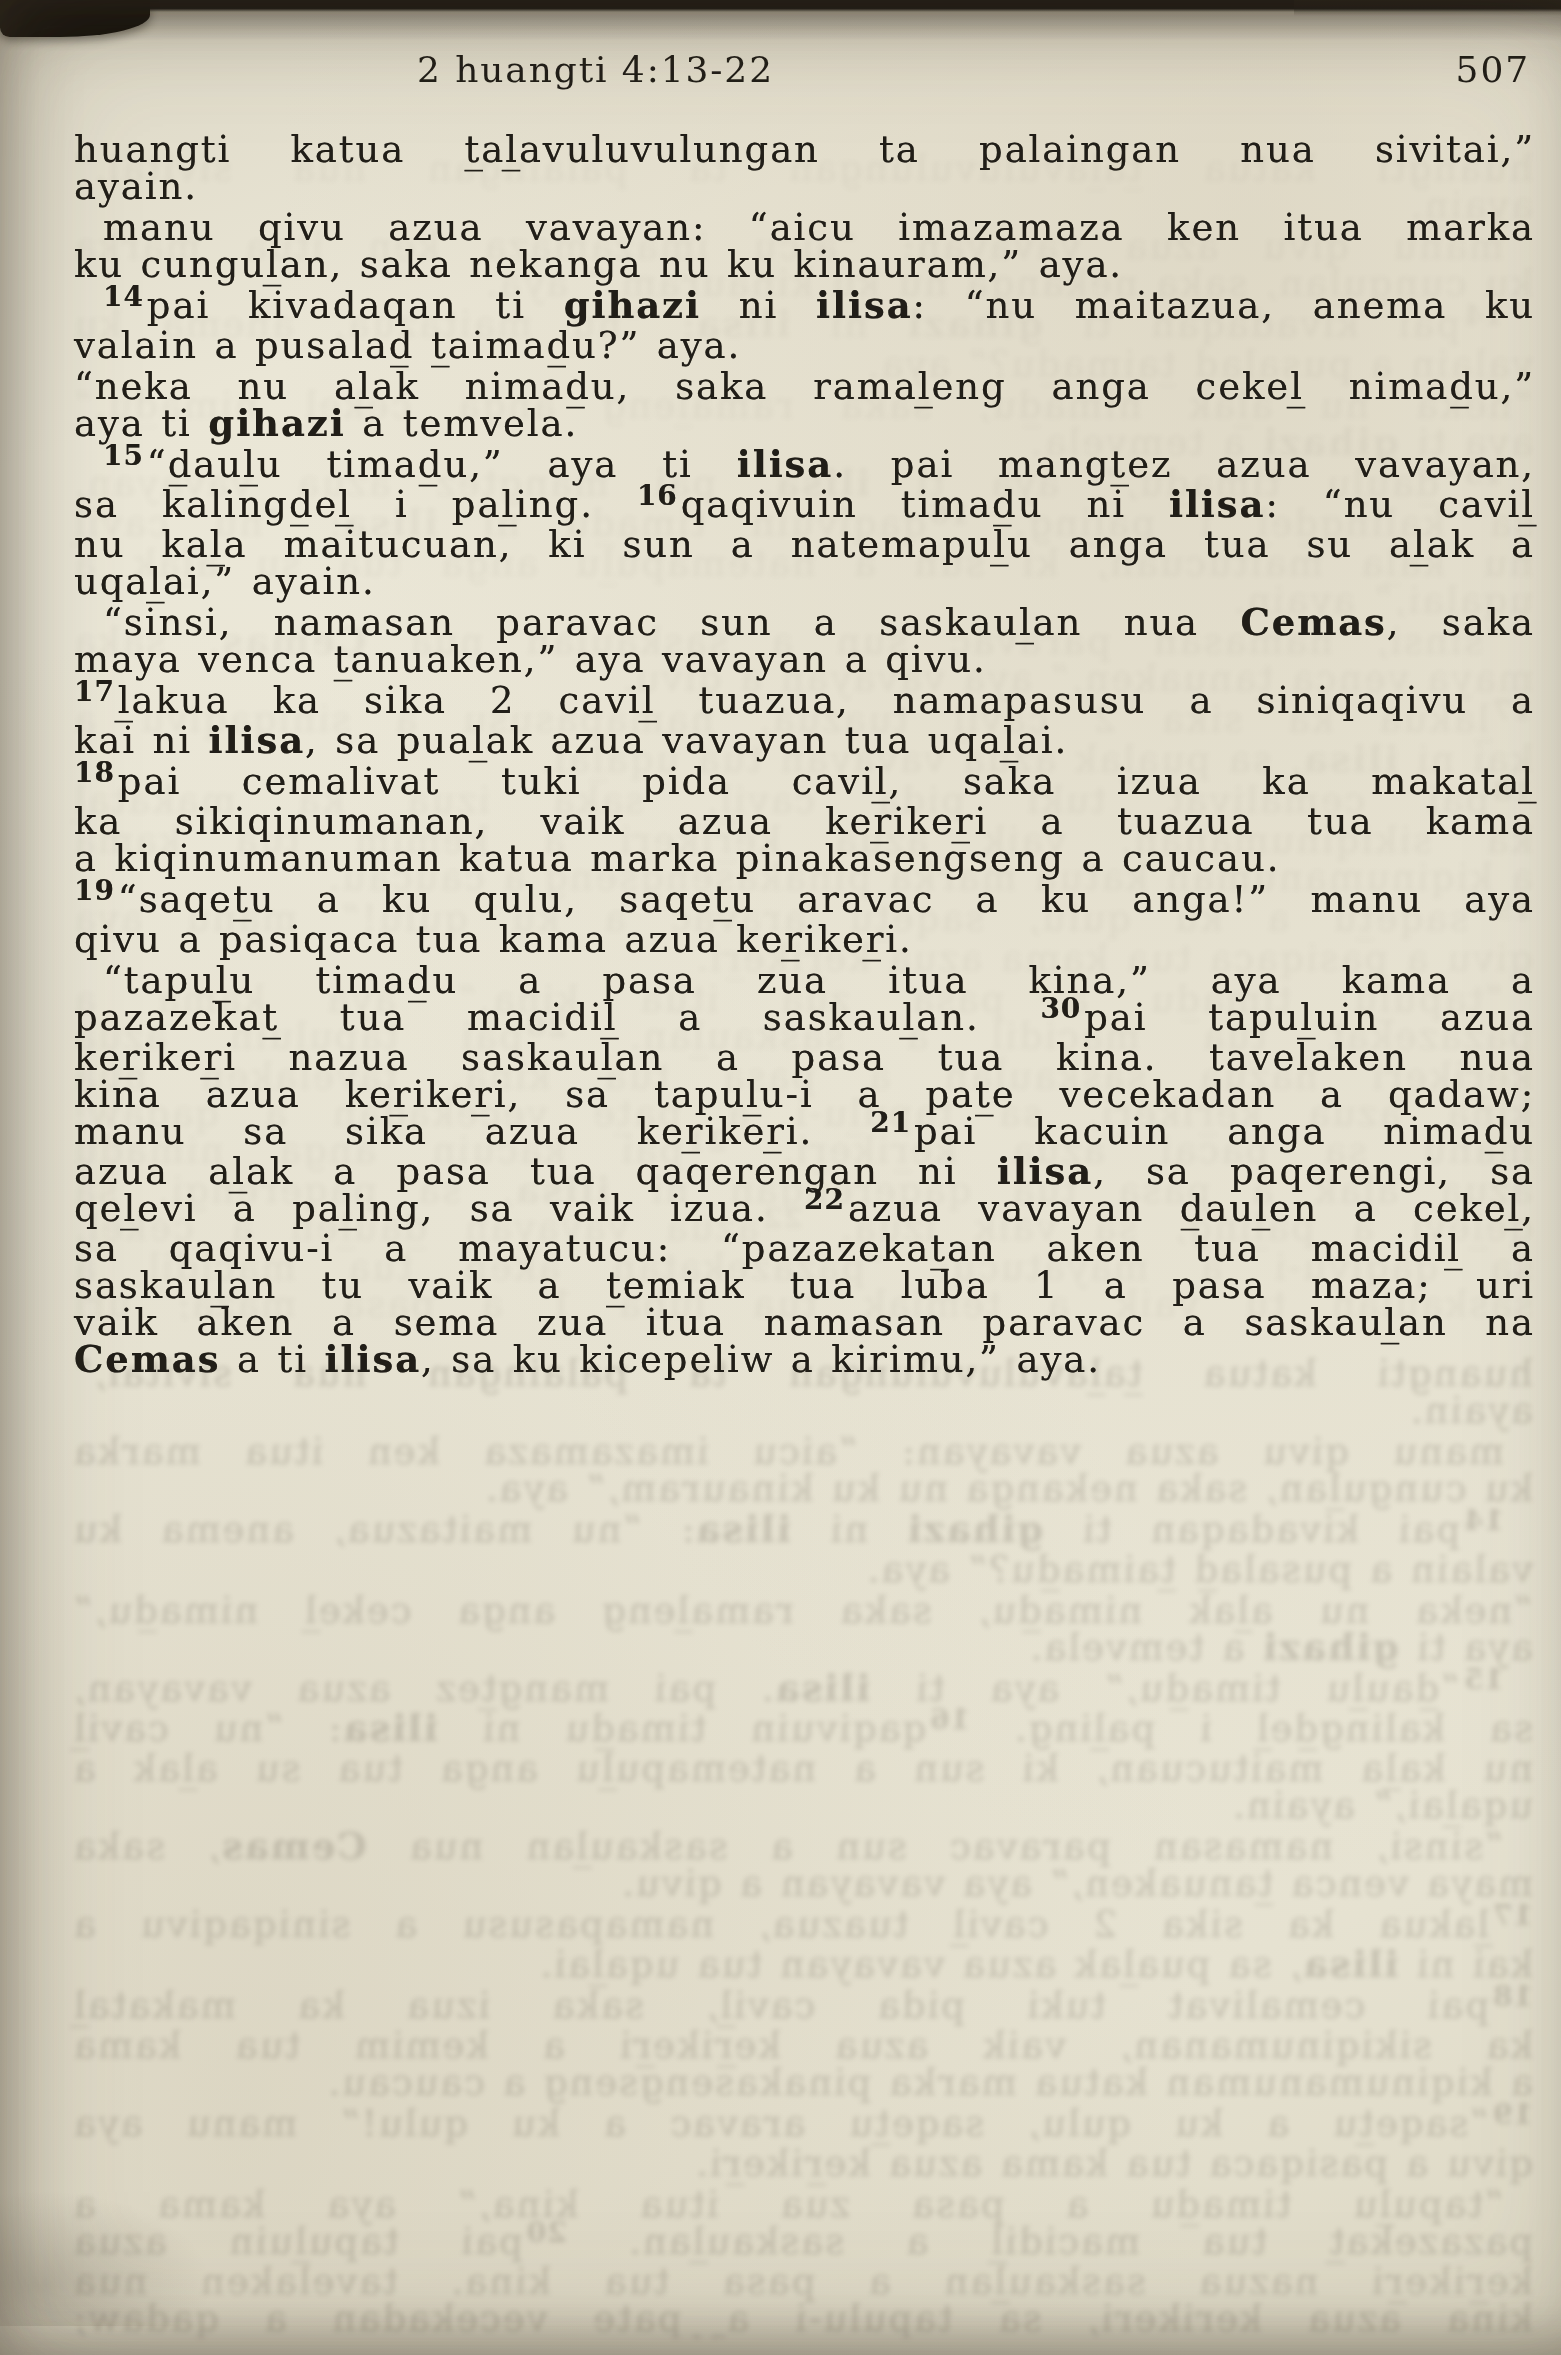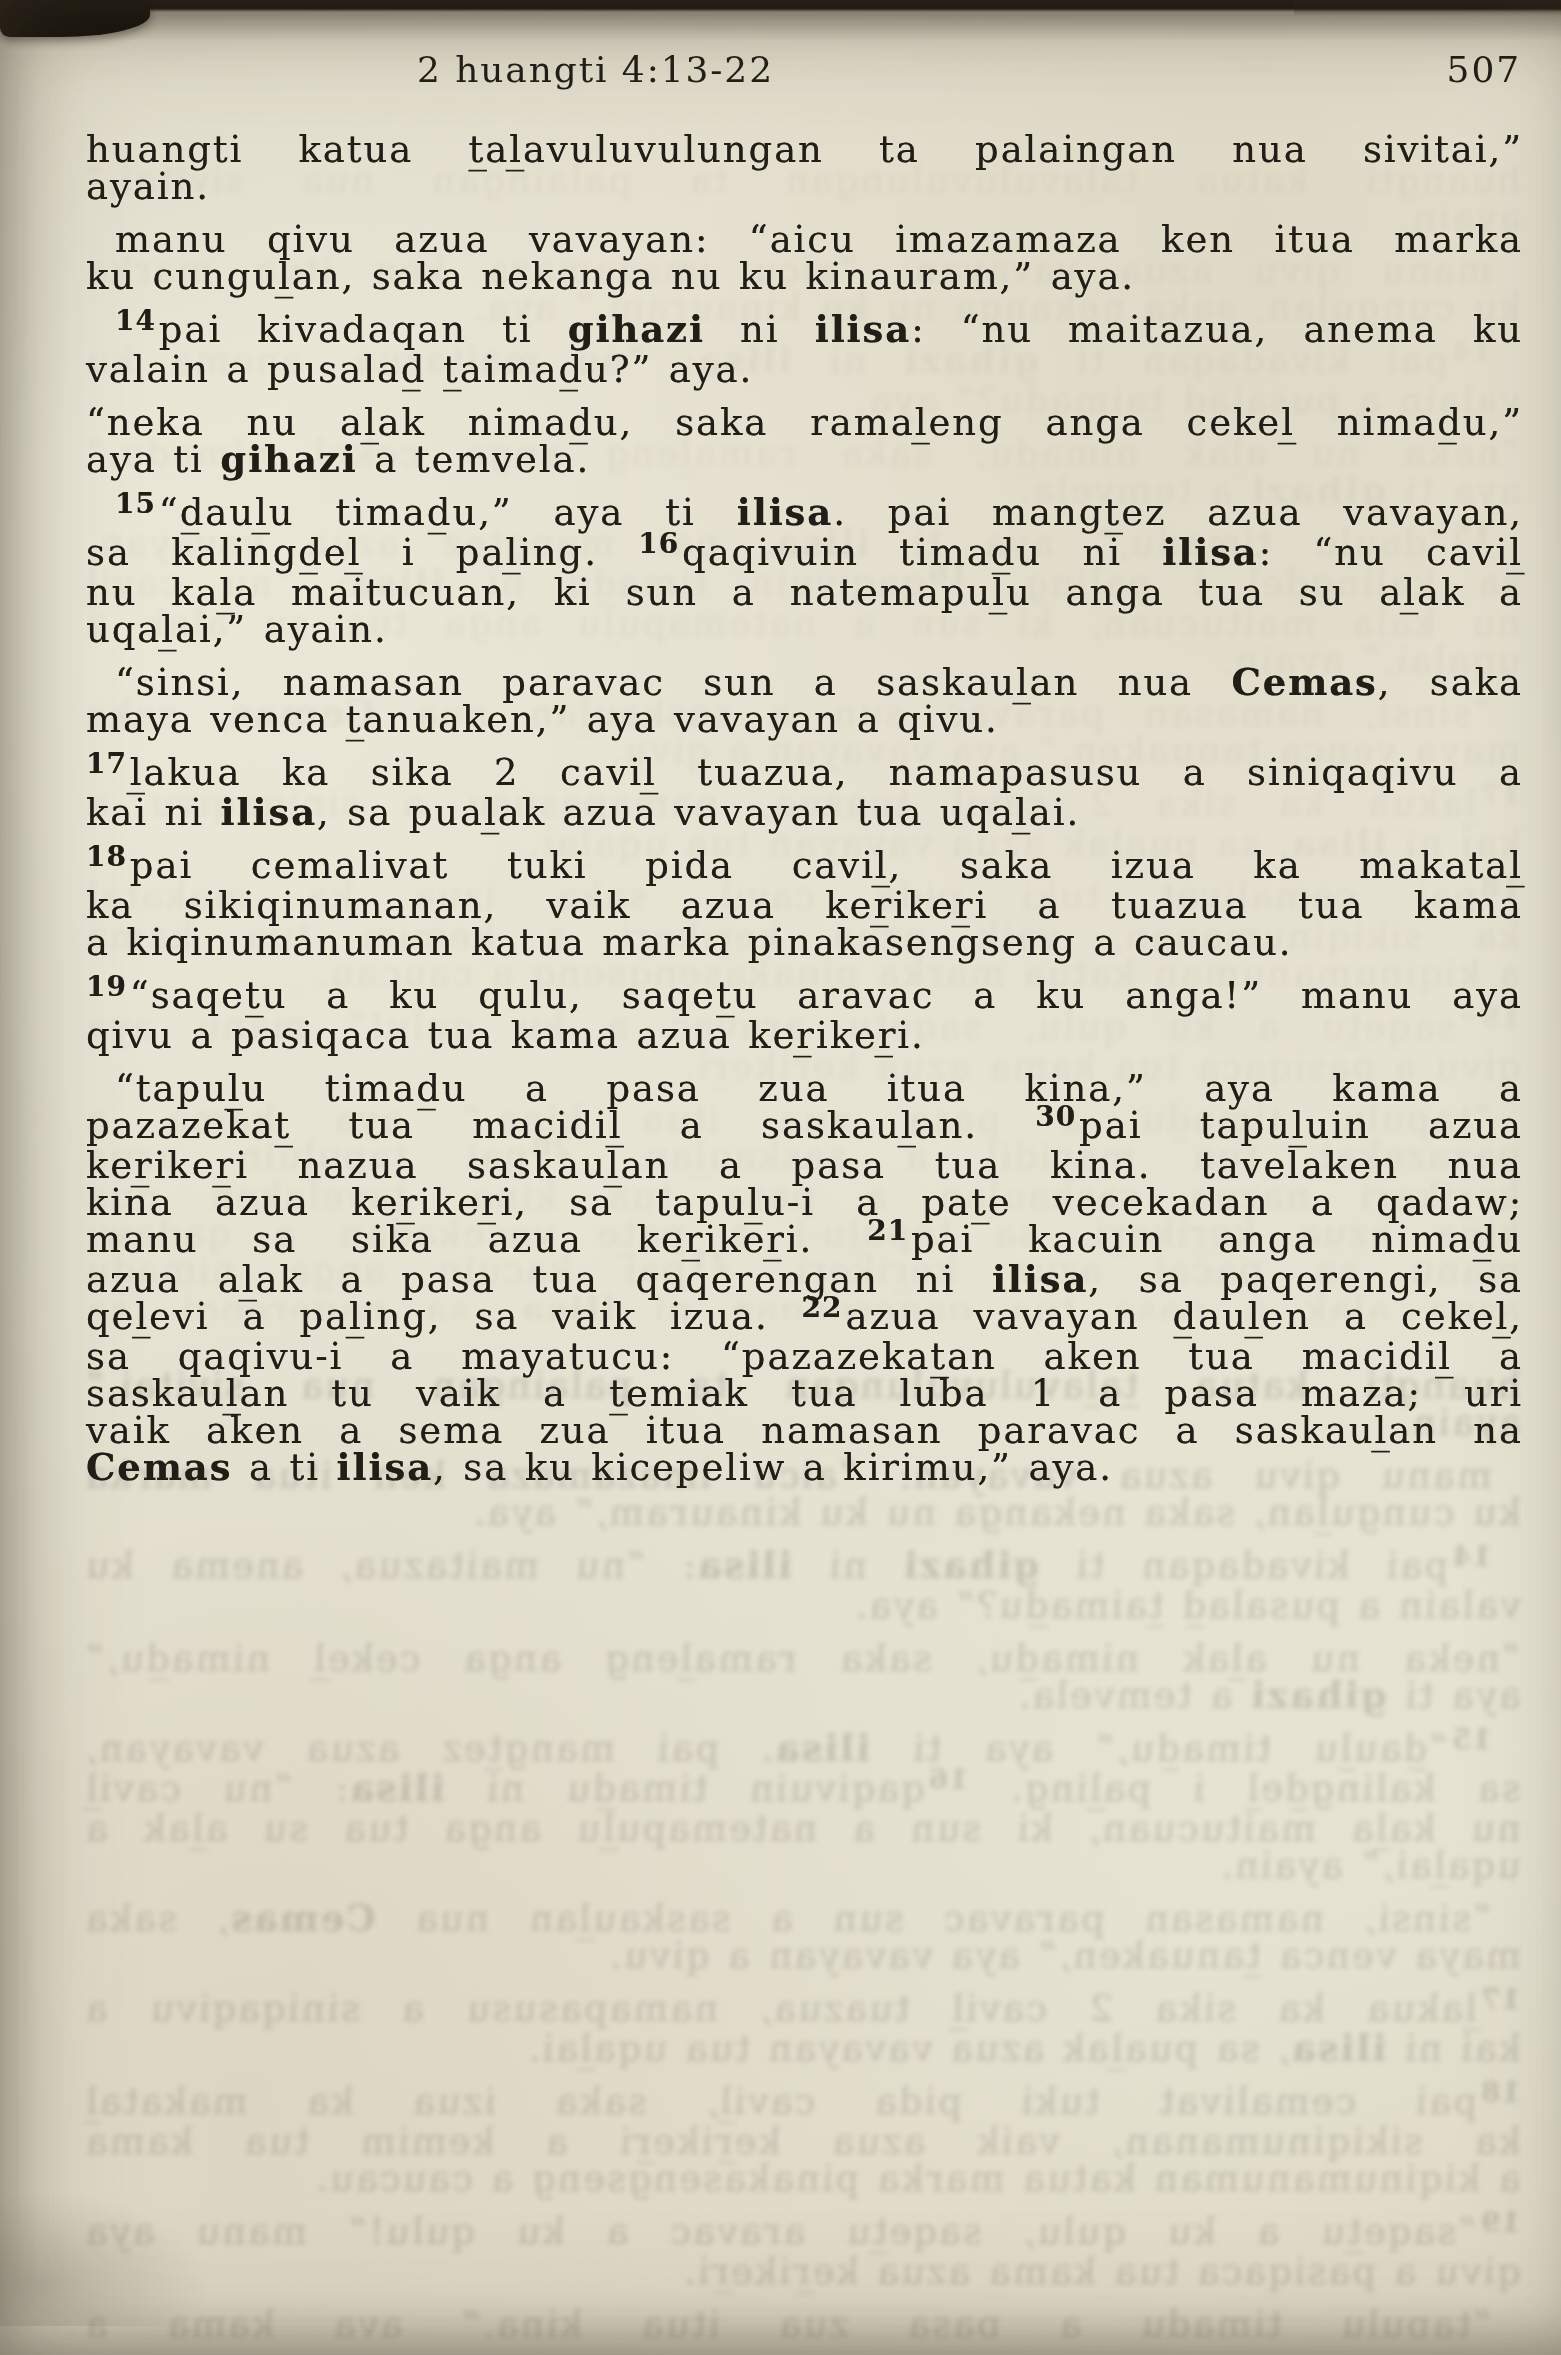--- a/index.html
+++ b/index.html
@@ -19,25 +19,25 @@
   }
 
   
   .content { position: absolute; top: 49px; left: 70px; right: 66px; z-index: 2; }
 
   .header { position: relative; height: 45px; font-size: 36px; letter-spacing: 1.9px; }
   .header .ref {
     position: absolute; left: 50%; top: 0; white-space: nowrap;
     transform: translateX(calc(-50% - 209px));
   }
-  .header .pagenum { position: absolute; right: 18px; top: 0; }
+  .header .pagenum { position: absolute; right: 9px; top: 0; }
 
   .body { margin-top: 37px; }
 
-  .para { margin: 16px; }
+  .para { margin: 4px; }
   .line {
     font-size: 37px;
     line-height: 37px;
     letter-spacing: 1.9px;
     word-spacing: 2.9px;
     text-align: justify;
     text-align-last: justify;
     white-space: normal;
     text-shadow: 0 0 0.6px rgba(33,30,24,0.65);
   }

